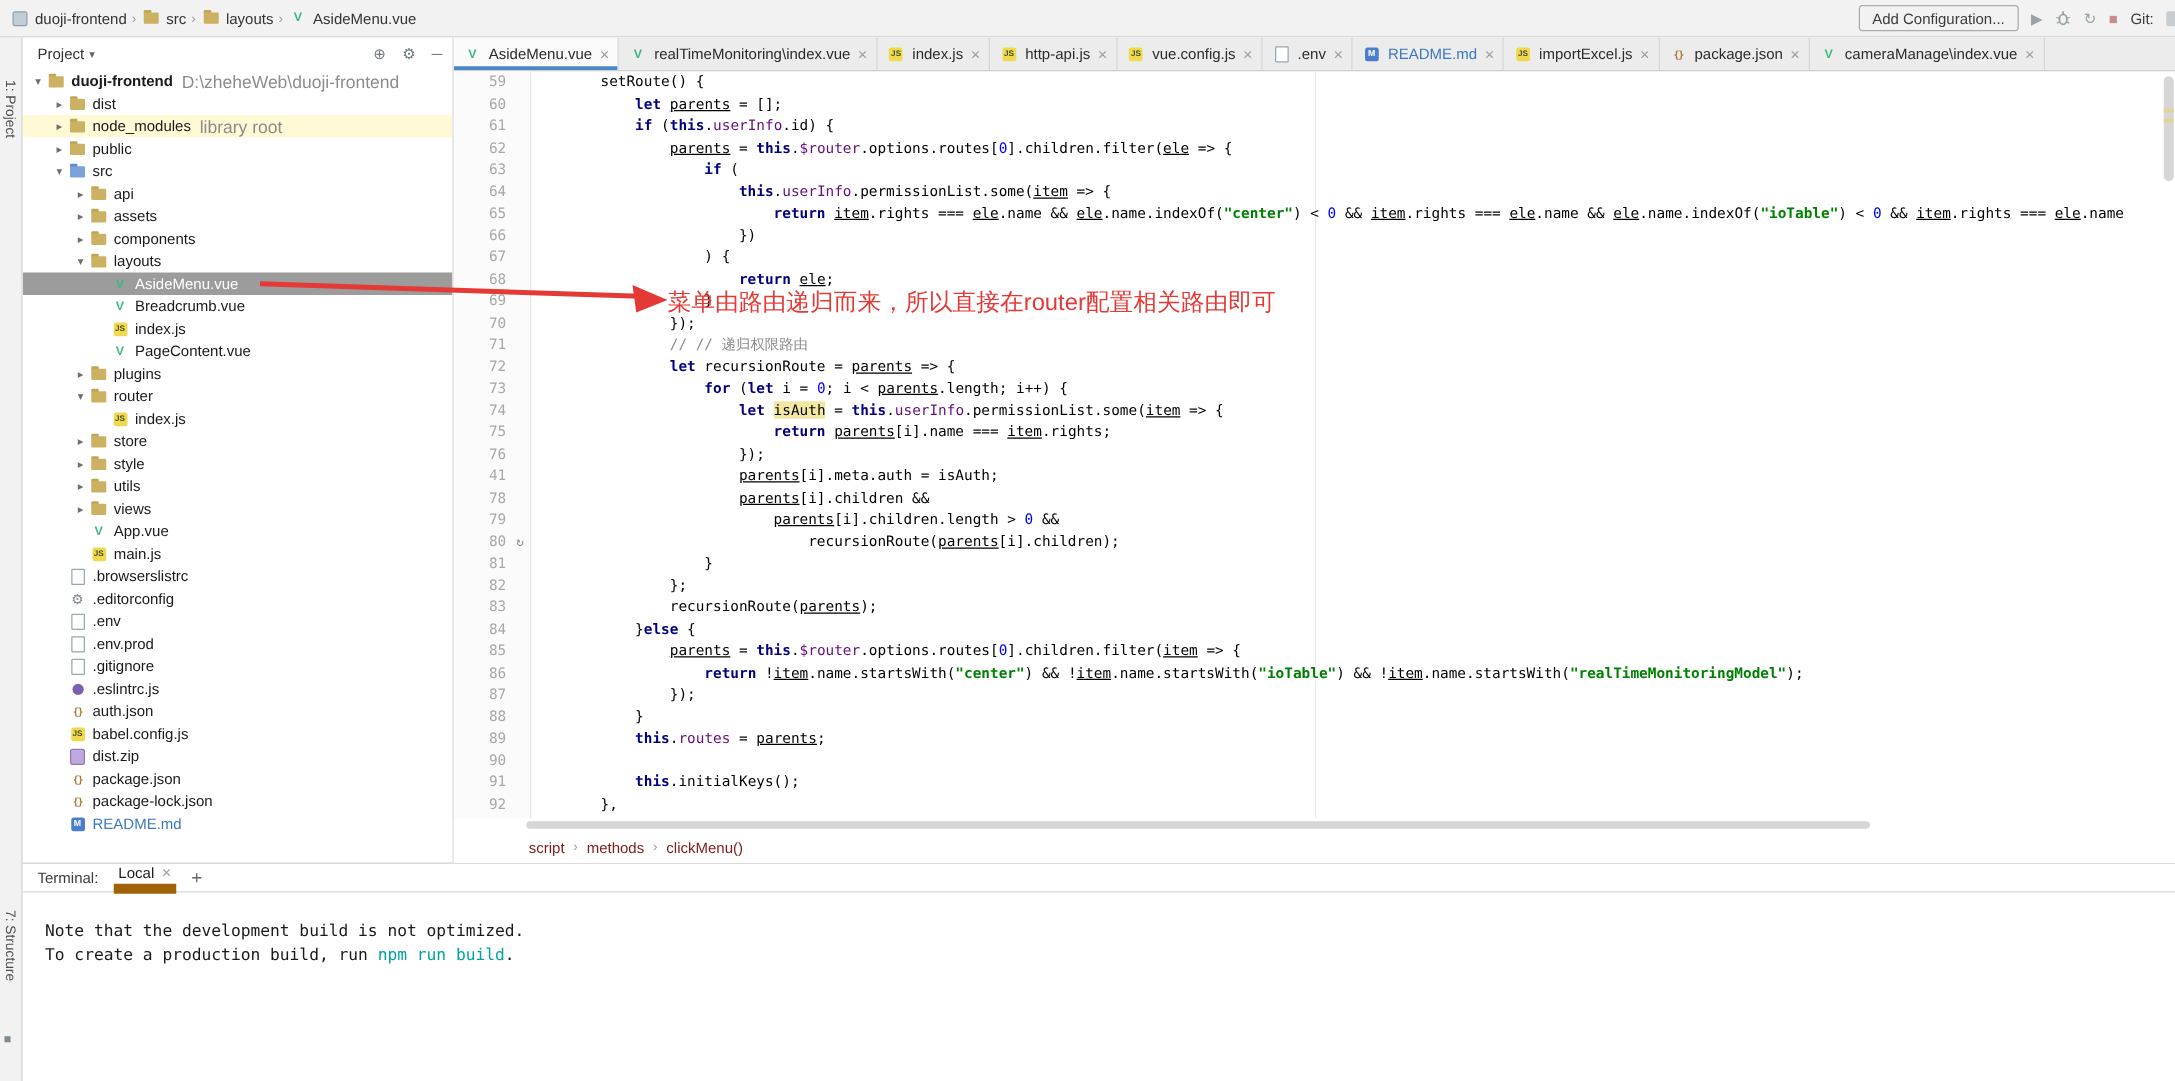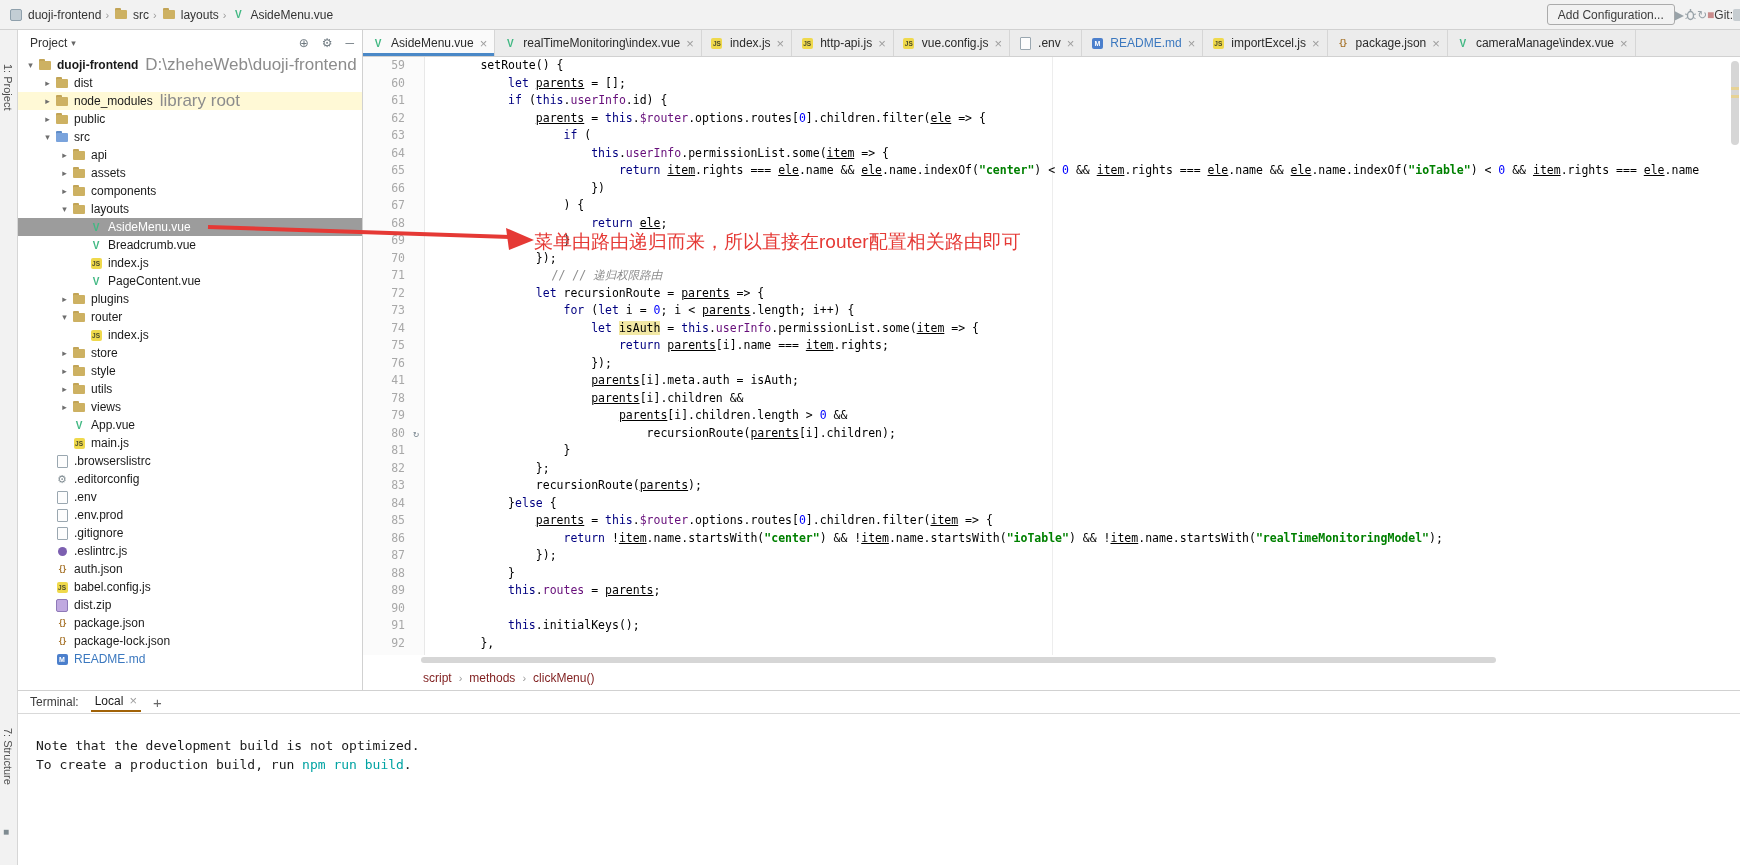--- a/index.html
+++ b/index.html
@@ -5,21 +5,21 @@
   *{margin:0;padding:0;box-sizing:border-box;}
   html,body{width:1740px;height:865px;overflow:hidden;background:#fff;}
   body{font-family:"Liberation Sans","DejaVu Sans",sans-serif;font-size:12px;color:#222;}
   #root{position:relative;width:1740px;height:865px;display:flex;flex-direction:column;}
 
   
   #top-bar{height:30px;flex:none;background:#F2F2F2;border-bottom:1px solid #D1D1D1;display:flex;align-items:center;padding-left:8px;}
   #title-breadcrumb{display:flex;align-items:center;gap:3px;}
   .crumb-item{display:inline-flex;align-items:center;gap:3px;color:#333;}
   .crumb-sep{color:#9B9B9B;font-size:11px;padding:0 1px;}
-  #top-right{margin-left:auto;display:flex;align-items:center;}
+  #top-right{margin-left:auto;display:flex;align-items:center;gap:10px;}
   #add-config{height:21px;border:1px solid #ABABAB;border-radius:3px;padding:0 10px;display:flex;align-items:center;color:#3C3C3C;background:#F2F2F2;}
   .tb-icon{color:#98A2A8;font-size:12px;line-height:1;display:inline-flex;align-items:center;}
   .tb-icon.stop{color:#C98B8B;}
   #git-label{color:#3C3C3C;}
   #vcs-clip{width:14px;height:12px;background:#C7CDD1;border-radius:2px;margin-right:-7px;flex:none;}
 
   
   #body-row{flex:1;display:flex;min-height:0;}
   #left-stripe{width:18px;flex:none;background:#F2F2F2;border-right:1px solid #D6D6D6;position:relative;}
   .stripe-label{position:absolute;left:2px;writing-mode:vertical-rl;font-size:11px;color:#4E4E4E;white-space:nowrap;}
@@ -38,21 +38,21 @@
   .ph-icon{color:#6E7980;font-size:12px;margin-left:13px;line-height:1;}
   #project-tree{flex:1;overflow:hidden;font-size:12px;}
   .tree-row{height:18px;display:flex;align-items:center;white-space:nowrap;cursor:default;}
   .tree-row.lib-row{background:#FFF9D6;}
   .tree-row.selected{background:#9C9C9C;}
   .tree-row.selected .tree-label{color:#fff;}
   .chevron{width:13px;flex:none;text-align:center;font-size:9px;color:#6E6E6E;}
   .tree-label{color:#1A1A1A;}
   .tree-label.bold{font-weight:700;}
   .blue-name{color:#3B78BF;}
-  .tree-suffix{color:#8C8C8C;margin-left:7px;font-size:17px;}
+  .tree-suffix{color:#8C8C8C;margin-left:7px;font-size:14px;}
 
   
   .icon{width:16px;height:15px;position:relative;display:inline-flex;align-items:center;justify-content:center;flex:none;}
   .tree-row .icon{margin-right:4px;}
   .tab .icon{margin-right:5px;}
   .crumb-item .icon{margin-right:1px;}
   .icon-vue::before{content:"V";font:700 10px "Liberation Sans",sans-serif;color:#41B883;}
   .icon-js::before{content:"JS";font:700 6.5px "Liberation Sans",sans-serif;color:#4A4A2A;background:#EFD94C;width:11px;height:11px;border-radius:2px;display:flex;align-items:center;justify-content:center;}
   .icon-json::before{content:"{}";font:700 8px "DejaVu Sans Mono",monospace;color:#A8762F;letter-spacing:-1px;}
   .icon-md::before{content:"M";font:700 7px "Liberation Sans",sans-serif;color:#fff;background:#4B7FCC;width:11px;height:11px;border-radius:2px;display:flex;align-items:center;justify-content:center;}
@@ -75,42 +75,42 @@
   .tab-close{color:#9E9E9E;font-size:13px;margin-left:3px;line-height:1;}
   #code-scroll{flex:1;min-height:0;overflow:hidden;position:relative;}
   #gutter-bg{position:absolute;left:0;top:0;bottom:0;width:62px;background:#FBFBFB;border-right:1px solid #E8E8E8;}
   #wrap-guide{position:absolute;left:689px;top:0;bottom:0;width:1px;background:#EDEDED;}
   #code-lines{position:relative;z-index:1;}
   .cl{display:flex;height:17.5px;line-height:17.5px;font-family:"DejaVu Sans Mono","Liberation Mono",monospace;font-size:11.5px;}
   .ln{width:44px;flex:none;text-align:right;color:#A8A8A8;padding-right:2px;}
   .fold{width:18px;flex:none;text-align:center;position:relative;}
   .gutter-icon{font-size:10px;color:#7F8B94;line-height:17.5px;}
   .ct{white-space:pre;flex:none;}
-  .tok-k{color:#000080;font-weight:400;}
+  .tok-k{color:#000080;font-weight:700;}
   .tok-s{color:#008000;font-weight:700;}
   .tok-n{color:#0000FF;}
-  .tok-c{color:#8C8C8C;font-style:italic;margin-left:16px;}
+  .tok-c{color:#8C8C8C;}
   .tok-f{color:#660E7A;}
   .tok-u{color:#000;text-decoration:underline;}
   .tok-d{color:#000;}
   .tok-hl{color:#000;background:#F2E8A4;}
   #vscroll{position:absolute;right:0;top:0;bottom:0;width:11px;z-index:2;}
   #vthumb{position:absolute;top:4px;right:1px;width:8px;height:84px;background:#D6D6D6;border-radius:4px;}
   .stripe-mark{position:absolute;right:1px;width:8px;height:3px;background:#E6D294;}
   .m1{top:30px;}.m2{top:38px;}
   #hscroll{height:10px;flex:none;position:relative;background:#fff;}
   #hthumb{position:absolute;left:58px;top:2px;width:1075px;height:6px;background:#D6D6D6;border-radius:3px;}
   #editor-breadcrumb{height:25px;flex:none;display:flex;align-items:center;gap:6px;padding-left:60px;color:#7A7A7A;background:#fff;}
   .ebc-item{color:#7f1d1d;}
 
   
   #terminal-panel{flex:1;min-height:0;border-top:1px solid #D1D1D1;background:#fff;display:flex;flex-direction:column;}
   #terminal-header{height:23px;flex:none;display:flex;align-items:center;padding-left:12px;border-bottom:1px solid #D9D9D9;}
   #terminal-label{color:#3C3C3C;}
-  #terminal-tab{display:inline-flex;align-items:center;gap:3px;margin-left:12px;padding:1px 4px 2px;border-bottom:2px solid #a16207;color:#1A1A1A;}
+  #terminal-tab{display:inline-flex;align-items:center;gap:3px;margin-left:12px;padding:1px 4px 2px;border-bottom:8px solid #a16207;color:#1A1A1A;}
   #terminal-add{margin-left:12px;font-size:15px;color:#666;line-height:1;}
   #terminal-output{flex:1;padding:22px 0 0 18px;font-family:"DejaVu Sans Mono","Liberation Mono",monospace;font-size:13px;line-height:19px;color:#1A1A1A;}
   .tline{white-space:pre;}
   .tcmd{color:#00A3A3;}
 
   
   #annotation-layer{position:absolute;inset:0;pointer-events:none;z-index:50;}
   #annotation-text{position:absolute;left:534px;top:229px;font-size:19px;color:#E53935;white-space:nowrap;}
 </style>
 </head>

